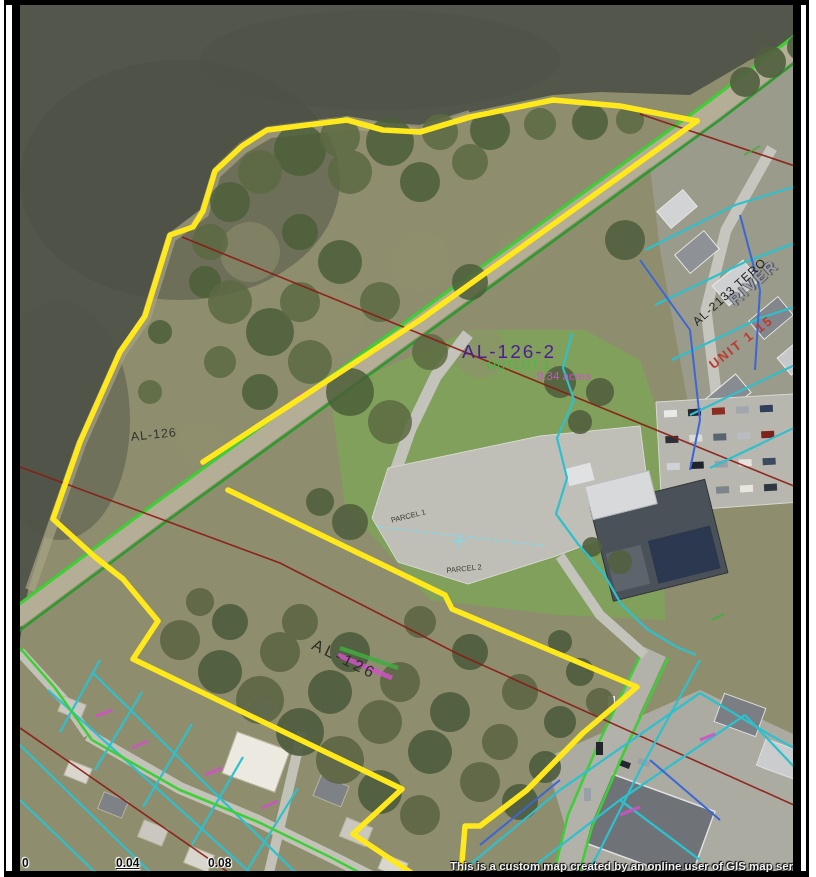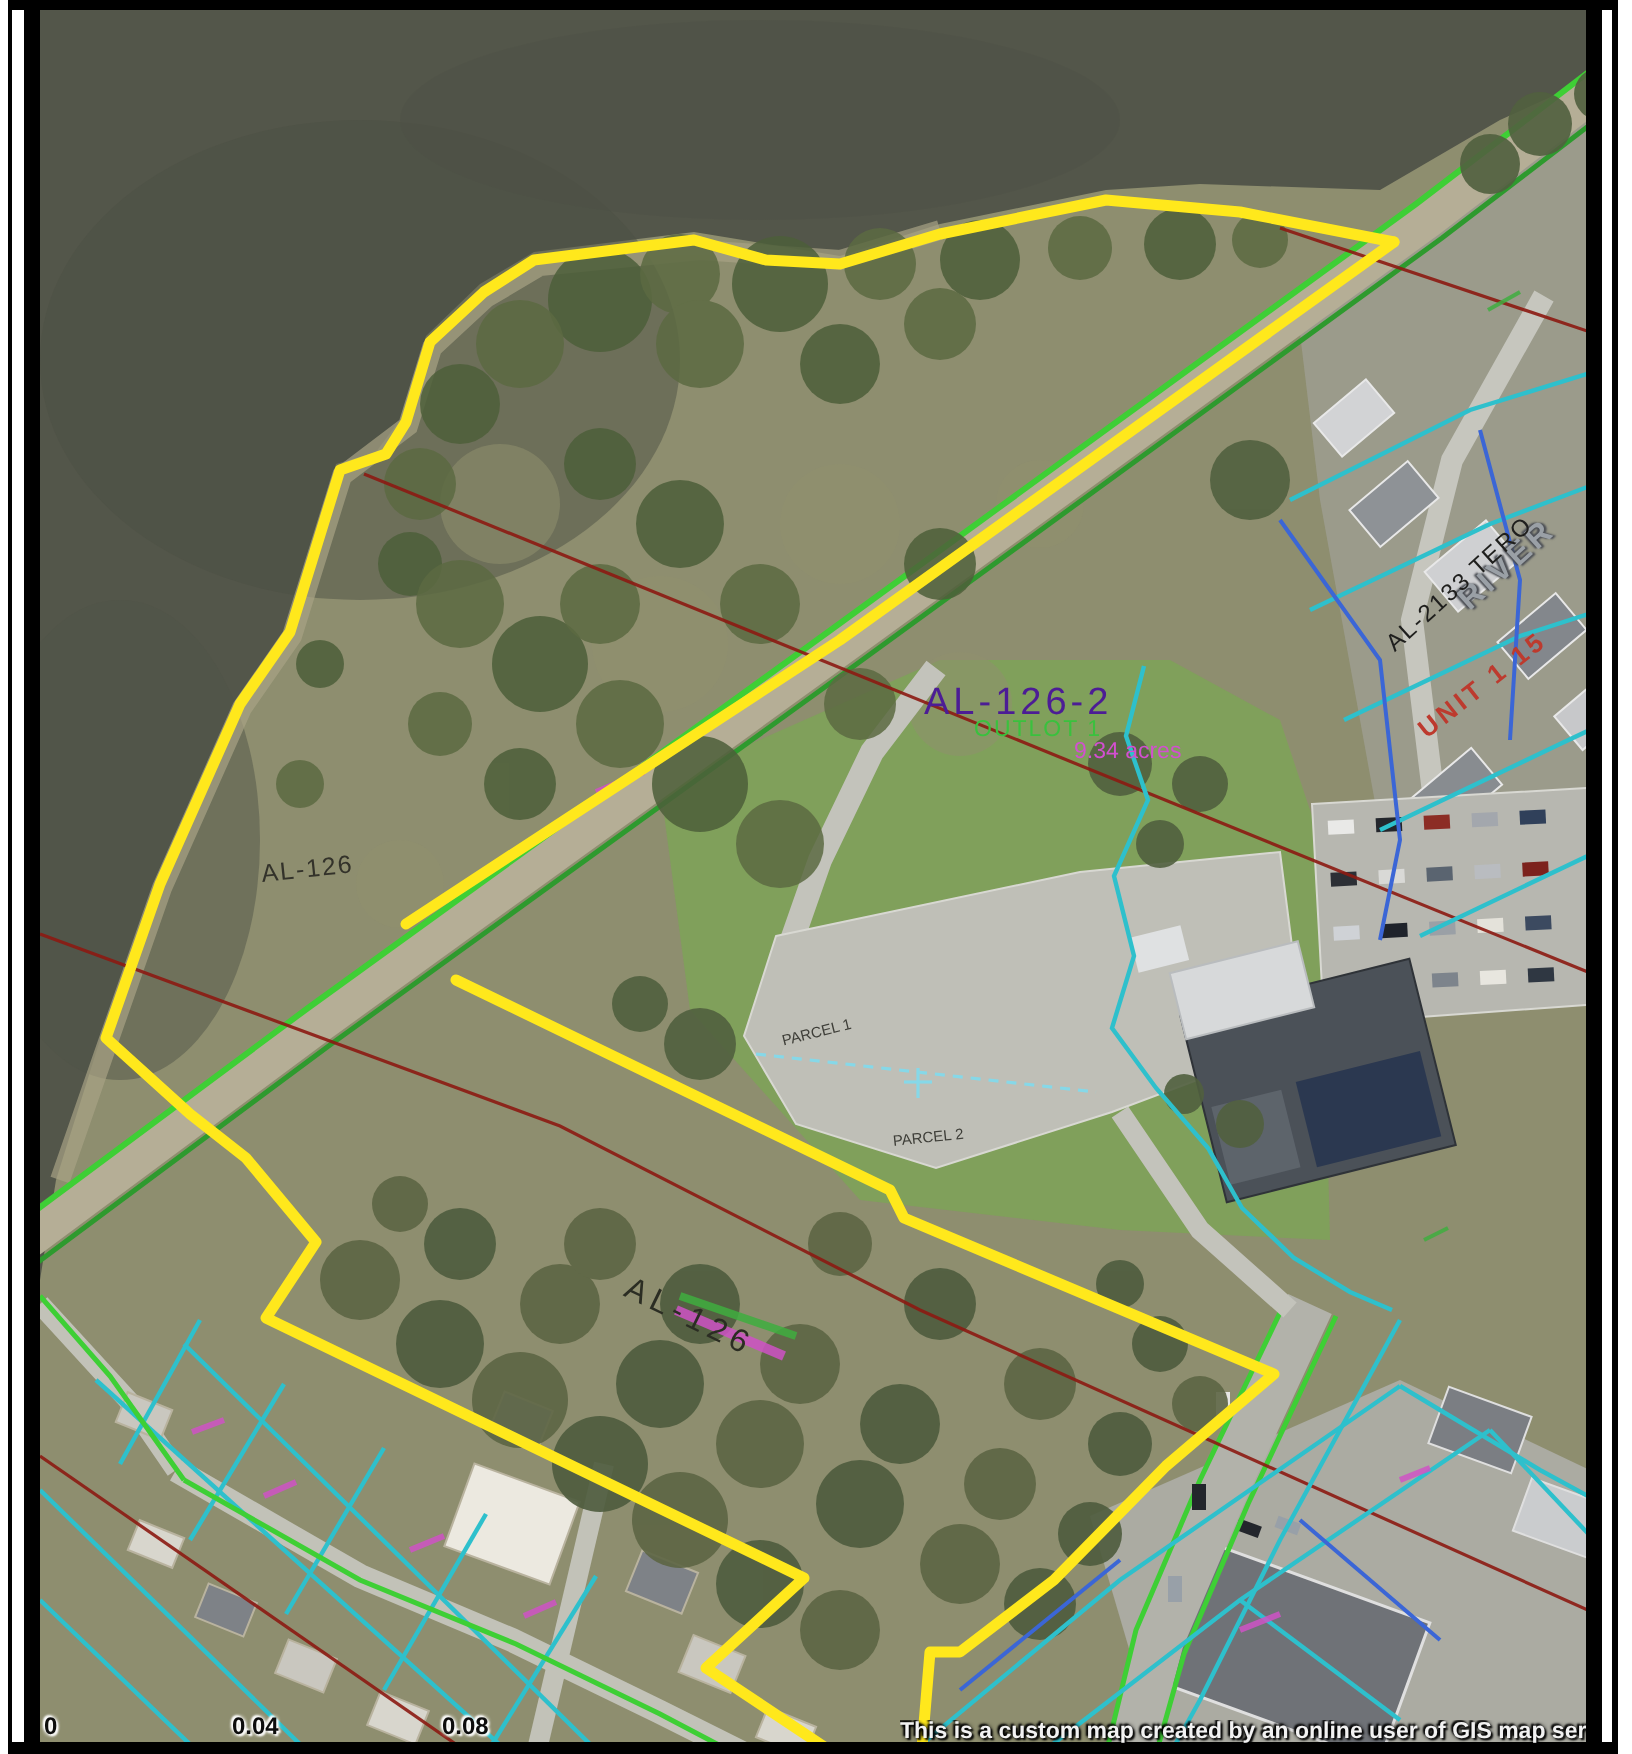--- a/index.html
+++ b/index.html
@@ -24,21 +24,21 @@
   .lbl-al126l{left:317px;top:636px;font-size:16px;color:#2b2d23;transform:rotate(26deg);letter-spacing:3px;}
   .lbl-river{left:726px;top:296px;font-size:16px;font-weight:bold;color:#9aa0a6;transform:rotate(-42deg);
              text-shadow:1px 1px 1px #4c4f55, -1px -1px 1px #4c4f55;letter-spacing:2px;}
   .lbl-al2133{left:690px;top:318px;font-size:12px;color:#1f1f1d;transform:rotate(-42deg);letter-spacing:1px;}
   .lbl-unit{left:706px;top:360px;font-size:13px;font-weight:bold;color:#bd3a2e;transform:rotate(-38deg);letter-spacing:2px;}
   .lbl-parcel1{left:390px;top:516px;font-size:7.5px;color:#3e3e38;transform:rotate(-14deg);}
   .lbl-parcel2{left:446px;top:566px;font-size:7.5px;color:#3e3e38;transform:rotate(-6deg);}
   
   .scale-tick{position:absolute;z-index:5;font-size:12px;font-weight:bold;color:#0d0d0d;
       text-shadow:0 0 2px #fff,0 0 2px #fff,1px 1px 1px #fff,-1px -1px 1px #fff;}
-  .tick0{left:22px;top:856px;} .tick1{left:116px;top:856px;} .tick2{left:221px;top:856px;}
+  .tick0{left:22px;top:856px;} .tick1{left:116px;top:856px;text-decoration:underline;} .tick2{left:208px;top:856px;}
   #attribution{position:absolute;left:450px;top:860px;width:343px;z-index:5;overflow:hidden;
       white-space:nowrap;font-size:11.5px;font-weight:bold;color:#f2f2f2;
       text-shadow:0 0 2px #000,1px 1px 1px #000,-1px -1px 1px #000;}
 </style>
 </head>
 <body>
 
 <div id="page">
 
   <div>

